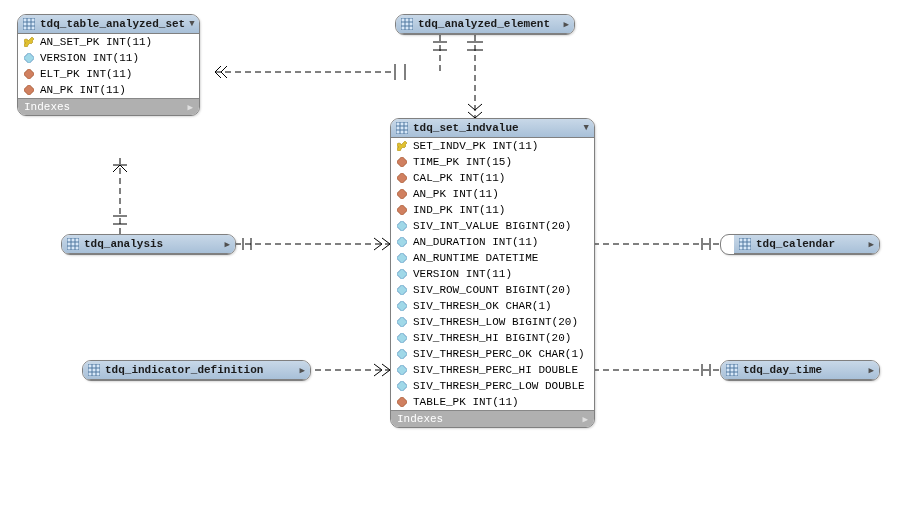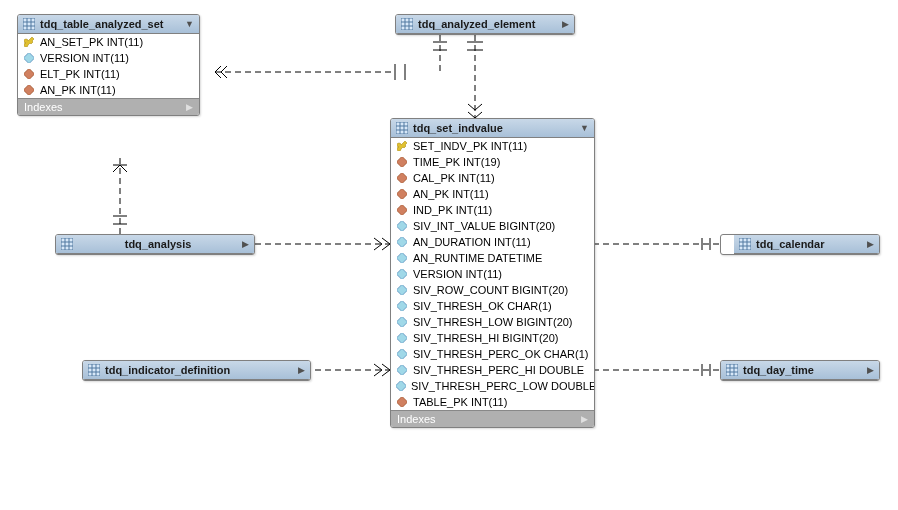--- a/index.html
+++ b/index.html
@@ -9,23 +9,24 @@
     background: #fff;
     position: relative;
     width: 898px;
     height: 510px;
     overflow: hidden;
   }
   .entity {
     position: absolute;
     background: #fff;
     border: 1px solid #808080;
-    border-radius: 3px;
+    border-radius: 9px;
     box-shadow: 1px 1px 2px rgba(0,0,0,0.15);
     overflow: hidden;
+    font-family: Liberation Mono, monospace;
   }
   .entity-header {
     display: flex;
     align-items: center;
     padding: 3px 5px;
     background: linear-gradient(to bottom, #c8d8e8, #a8c0d8);
     border-bottom: 1px solid #808080;
     cursor: default;
     user-select: none;
   }
@@ -190,21 +191,21 @@
           <line x1="0" y1="8" x2="12" y2="8" stroke="#5078a0"></line>
           <line x1="4" y1="0" x2="4" y2="12" stroke="#5078a0"></line>
           <line x1="8" y1="0" x2="8" y2="12" stroke="#5078a0"></line>
         </svg>
     </span>
     <span class="title">tdq_analyzed_element</span>
     <span class="chevron">▶</span>
   </div>
 </div>
 
-<div id="ent-analysis" class="entity" style="left:55px; top:234px; width:200px;text-align:center;">
+<div id="ent-analysis" class="entity" style="left:61px; top:234px; width:175px;">
   <div class="entity-header">
     <span class="icon">
       <svg width="12" height="12">
           <rect x="0" y="0" width="12" height="12" fill="#d8e8f8" stroke="#5078a0"></rect>
           <line x1="0" y1="4" x2="12" y2="4" stroke="#5078a0"></line>
           <line x1="0" y1="8" x2="12" y2="8" stroke="#5078a0"></line>
           <line x1="4" y1="0" x2="4" y2="12" stroke="#5078a0"></line>
           <line x1="8" y1="0" x2="8" y2="12" stroke="#5078a0"></line>
         </svg>
     </span>
@@ -283,21 +284,21 @@
           </svg>
         </span>
         <span>SET_INDV_PK INT(11)</span>
       </div>
       <div class="row">
         <span class="col-icon">
           <svg width="10" height="10">
             <rect x="1" y="1" width="8" height="8" transform="rotate(45 5 5)" fill="#d08060" stroke="#803000" stroke-width="0.5"></rect>
           </svg>
         </span>
-        <span>TIME_PK INT(19)</span>
+        <span>TIME_PK INT(15)</span>
       </div>
       <div class="row">
         <span class="col-icon">
           <svg width="10" height="10">
             <rect x="1" y="1" width="8" height="8" transform="rotate(45 5 5)" fill="#d08060" stroke="#803000" stroke-width="0.5"></rect>
           </svg>
         </span>
         <span>CAL_PK INT(11)</span>
       </div>
       <div class="row">

